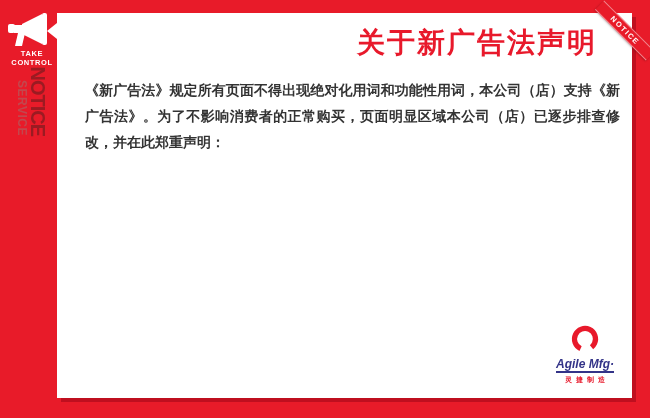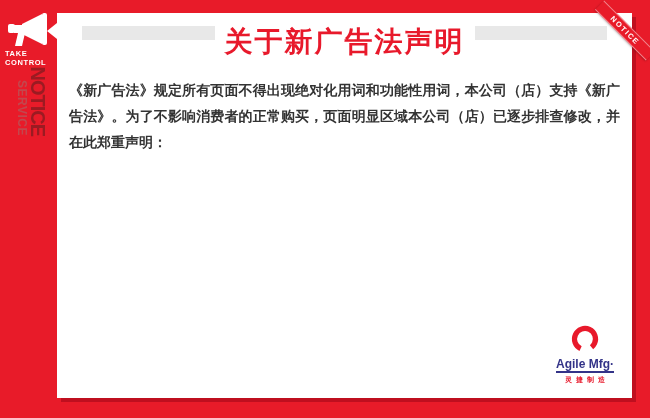--- a/index.html
+++ b/index.html
@@ -34,21 +34,21 @@
 
   
   .megaphone {
     position: absolute; left: 8px; top: 13px;
     width: 46px; height: 34px; z-index: 2;
   }
   .take-control {
     position: absolute; left: 5px; top: 49px; width: 54px;
     color: #ffffff; font-size: 7.5px; font-weight: bold;
     letter-spacing: .6px; line-height: 9px;
-    white-space: pre-line;
+    text-align: center; white-space: pre-line;
   }
   .vertical-words {
     position: absolute; left: -11px; top: 78px;
     width: 84px; text-align: right;
     transform: rotate(90deg);
   }
   .v-notice {
     display: block; color: var(--dark_red);
     font-size: 20px; font-weight: 900; letter-spacing: -1px;
     line-height: 19px;
@@ -68,52 +68,52 @@
     border-bottom: 1px solid rgba(255,255,255,.45);
     transform: rotate(45deg);
     display: flex; align-items: center; justify-content: center;
     color: #ffffff; font-size: 7.5px; font-weight: bold; letter-spacing: 1.5px;
     z-index: 5;
     box-shadow: 0 1px 2px rgba(0,0,0,.25);
   }
 
   
   .header {
-    display: flex; align-items: flex-start;
-    padding: 13px 25px 0 25px; height: 47px;
+    display: flex; align-items: flex-end;
+    padding: 13px 25px 0 25px; height: 47px; flex-direction: column;
   }
   .bar { flex: 1; height: 14px; background: var(--gray_bar); }
   .title {
     margin: 0 10px; white-space: nowrap;
     color: var(--title_red);
     font-size: 28px; font-weight: 900; letter-spacing: 2px;
     line-height: 32px;
   }
 
   
   .content {
-    padding: 17px 12px 0 12px;
+    padding: 17px 12px 0 28px;
     color: var(--body_text);
     font-size: 14px; font-weight: 700;
     line-height: 26px;
     text-align: justify;
   }
   .content p { margin: 0; }
   .content p.indent { text-indent: 2em; }
 
   
   .logo {
     position: absolute; right: 8px; bottom: 13px;
     width: 78px; text-align: center;
   }
   .logo-mark { width: 30px; height: 30px; display: block; margin: 0 auto; }
   .logo-name {
     display: inline-block;
     color: var(--logo_blue);
-    font-size: 12px; font-weight: bold; 
+    font-size: 12px; font-weight: bold; font-style: italic;
     line-height: 13px;
     border-bottom: 2px solid var(--logo_blue);
     text-align: right;
   }
   .logo-cn {
     margin-top: 2px;
     color: var(--title_red);
     font-size: 7px; font-weight: bold; letter-spacing: 4px;
     padding-left: 4px; 
   }

